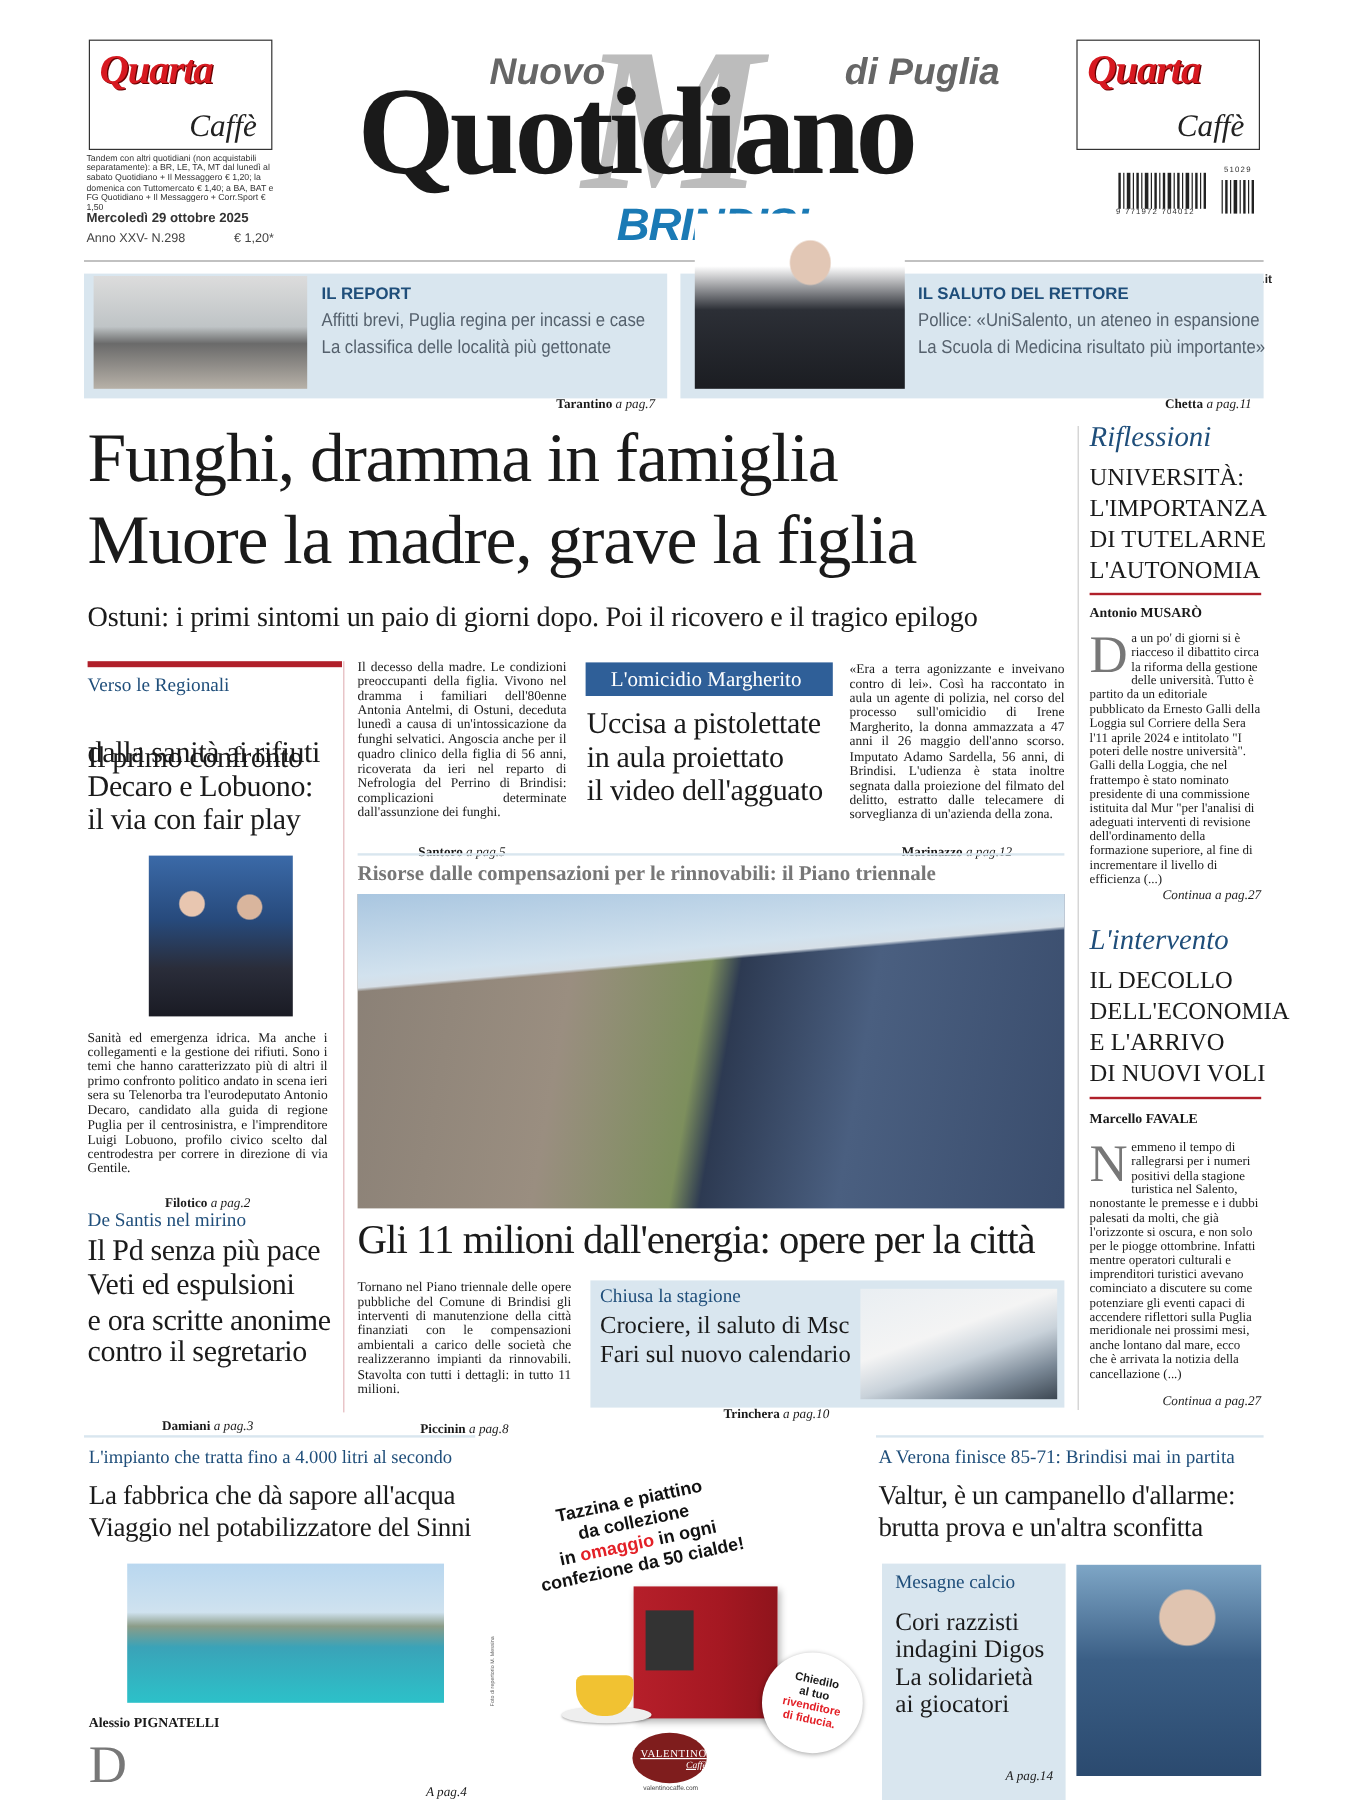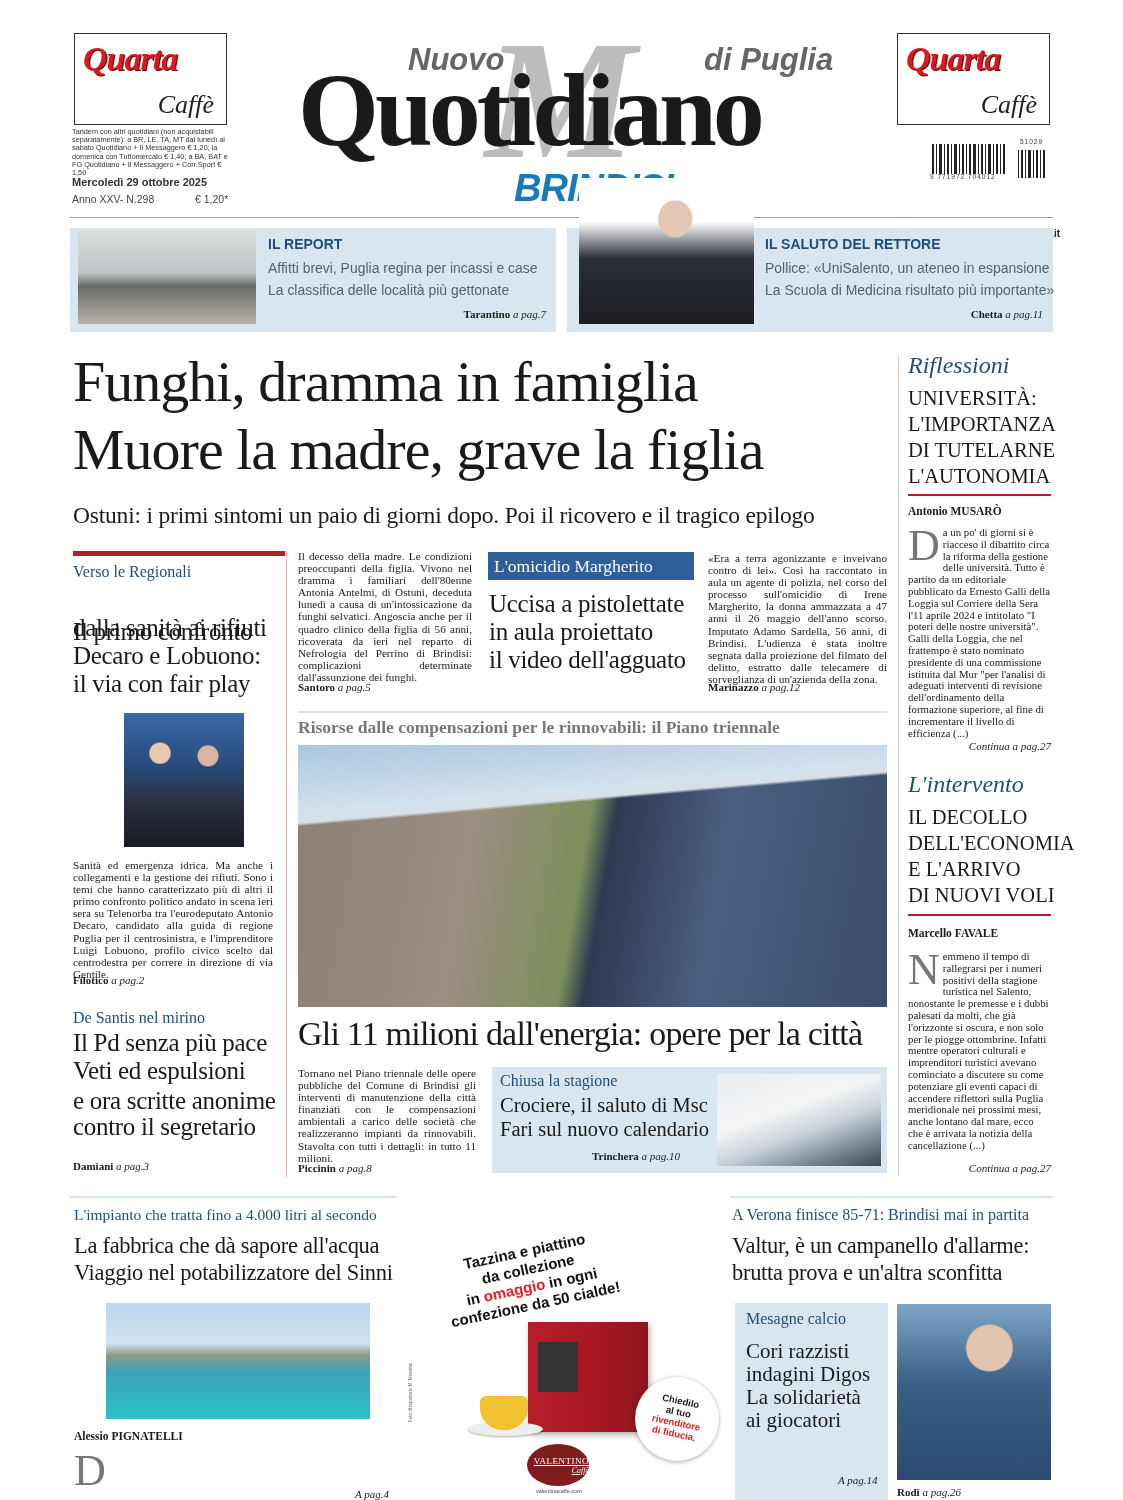--- a/index.html
+++ b/index.html
@@ -1,20 +1,20 @@
 <!DOCTYPE html>
 <html><head>
 <meta charset="utf-8">
 <style>
   html,body{margin:0;padding:0;background:#fff;}
   body{width:1123px;height:1500px;position:relative;overflow:hidden;font-family:"Liberation Serif",serif;color:#1a1a1a;}
   .abs{position:absolute;}
   .serif{font-family:"Liberation Serif",serif;}
   .sans{font-family:"Liberation Sans",sans-serif;}
-  .byline{font-size:11px;text-align:left;}
+  .byline{font-size:11px;text-align:center;margin-top:23px;}
   .byline b{font-weight:bold;}
   .byline i{font-style:italic;}
   .body{font-size:11.2px;line-height:12.1px;text-align:justify;}
   .photo{background:#777;overflow:hidden;}
 
   
   .quarta{border:1.5px solid #333;background:#fff;}
   .quarta .q{position:absolute;left:8px;top:6px;font-family:"Liberation Serif",serif;font-style:italic;font-weight:bold;font-size:34px;color:#d71920;letter-spacing:-1px;text-shadow:1px 1px 0 #600;}
   .quarta .c{position:absolute;right:12px;bottom:4px;font-family:"Liberation Serif",serif;font-style:italic;font-size:26px;color:#222;}
 
@@ -131,21 +131,21 @@
 <div class="abs kicker" style="left:73px;top:1009px;">De Santis nel mirino</div>
 <div class="abs h2" style="left:73px;top:1029px;">Il Pd senza più pace</div>
 <div class="abs h2" style="left:73px;top:1057px;">Veti ed espulsioni</div>
 <div class="abs h2" style="left:73px;top:1087px;">e ora scritte anonime</div>
 <div class="abs h2" style="left:73px;top:1113px;">contro il segretario</div>
 <div class="abs byline" style="left:73px;width:200px;top:1160px;"><b>Damiani</b> <i>a pag.3</i></div>
 
 <div class="abs body" style="left:298px;top:550px;width:174px;">Il decesso della madre. Le condizioni preoccupanti della figlia. Vivono nel dramma i familiari dell'80enne Antonia Antelmi, di Ostuni, deceduta lunedì a causa di un'intossicazione da funghi selvatici. Angoscia anche per il quadro clinico della figlia di 56 anni, ricoverata da ieri nel reparto di Nefrologia del Perrino di Brindisi: complicazioni determinate dall'assunzione dei funghi.</div>
 <div class="abs byline" style="left:298px;width:174px;top:681px;"><b>Santoro</b> <i>a pag.5</i></div>
 
-<div class="abs serif" style="left:488px;top:552px;width:206px;height:28px;background:#2f5f98;color:#fff;font-size:17.5px;line-height:28px;padding-left:6px;box-sizing:border-box;">L'omicidio Margherito</div>
+<div class="abs serif" style="left:488px;top:552px;width:206px;height:28px;background:#2f5f98;color:#fff;font-size:17.5px;line-height:28px;padding-left:21px;box-sizing:border-box;">L'omicidio Margherito</div>
 <div class="abs h2" style="left:489px;top:590px;">Uccisa a pistolettate</div>
 <div class="abs h2" style="left:489px;top:618px;">in aula proiettato</div>
 <div class="abs h2" style="left:489px;top:646px;">il video dell'agguato</div>
 <div class="abs body" style="left:708px;top:552px;width:179px;">«Era a terra agonizzante e inveivano contro di lei». Così ha raccontato in aula un agente di polizia, nel corso del processo sull'omicidio di Irene Margherito, la donna ammazzata a 47 anni il 26 maggio dell'anno scorso. Imputato Adamo Sardella, 56 anni, di Brindisi. L'udienza è stata inoltre segnata dalla proiezione del filmato del delitto, estratto dalle telecamere di sorveglianza di un'azienda della zona.</div>
 <div class="abs byline" style="left:708px;width:179px;top:681px;"><b>Marinazzo</b> <i>a pag.12</i></div>
 
 <div class="abs" style="left:298px;top:711px;width:589px;height:2px;background:#d9e6ef;"></div>
 <div class="abs serif" style="left:298px;top:717px;font-size:17.5px;font-weight:bold;color:#777;white-space:nowrap;">Risorse dalle compensazioni per le rinnovabili: il Piano triennale</div>
 <div class="abs photo" style="left:298px;top:745px;width:589px;height:262px;background:linear-gradient(175deg,#a9c6e0 0%,#d2e2ee 22%,#d6dfe7 25%,transparent 26%),linear-gradient(100deg,#8a8076 0%,#9a8e80 30%,#7d8f5d 48%,#2d3a52 52%,#4a5f80 70%,#3a4d6d 100%);"></div>
 <div class="abs" style="left:298px;top:1015px;font-size:34px;letter-spacing:-0.8px;white-space:nowrap;">Gli 11 milioni dall'energia: opere per la città</div>

